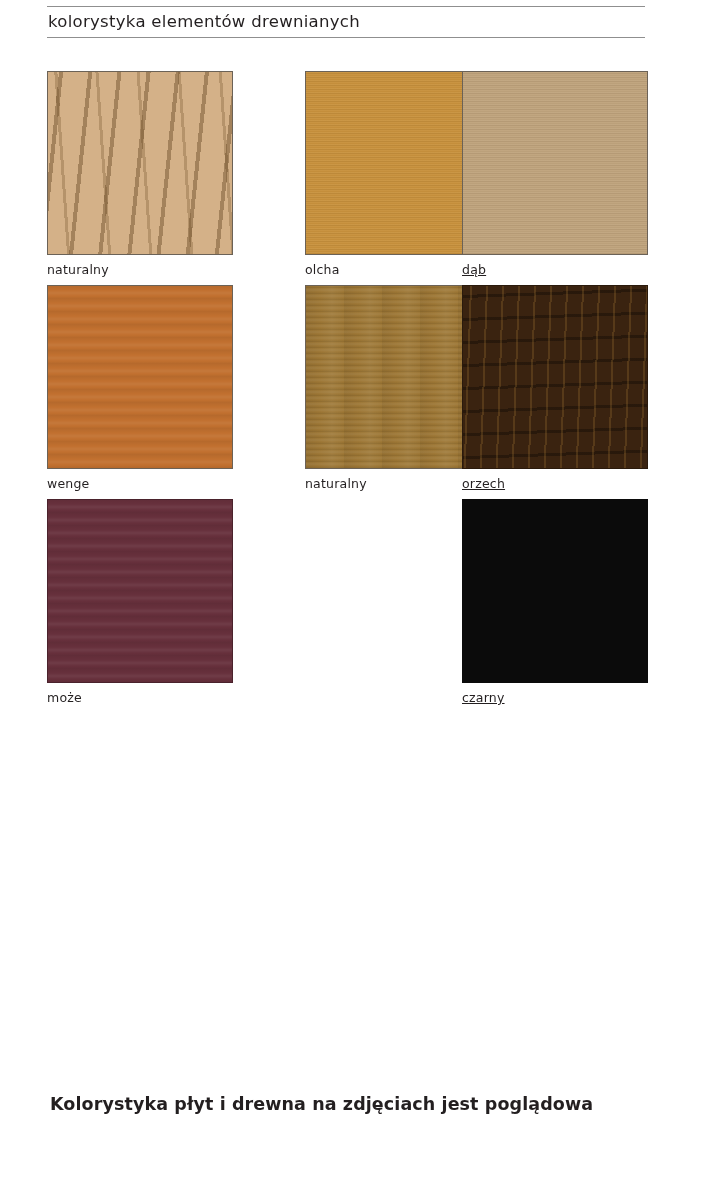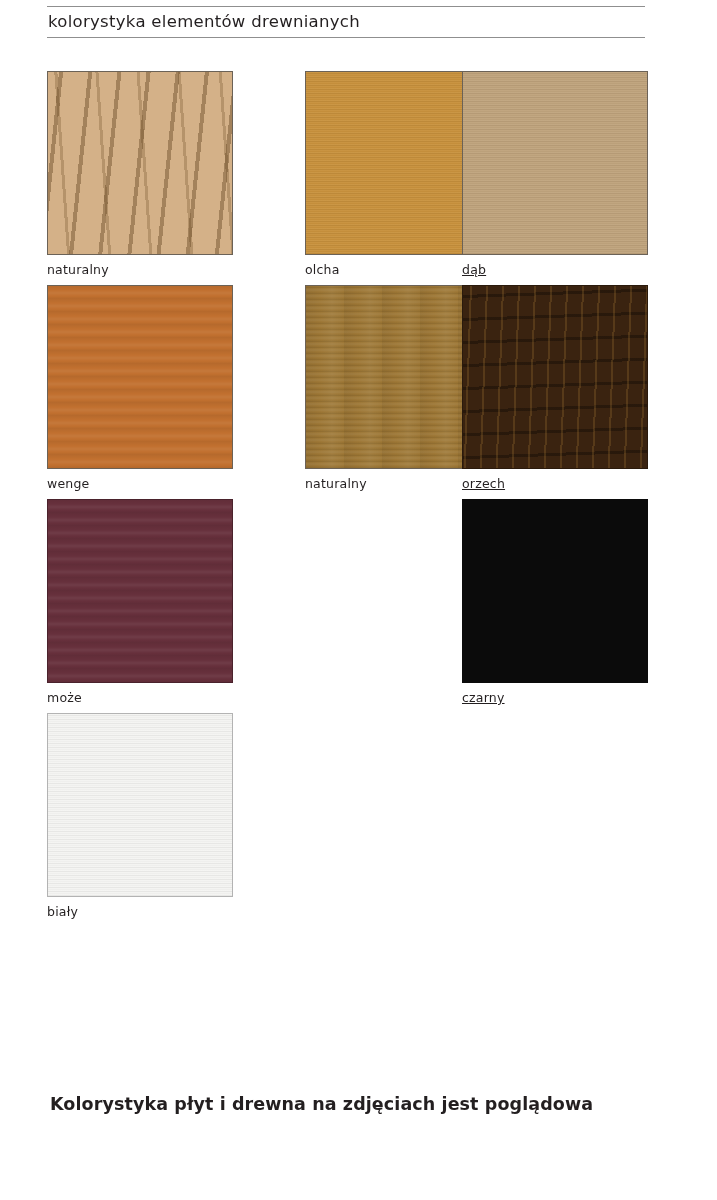--- a/index.html
+++ b/index.html
@@ -250,24 +250,18 @@
     </div>
     <div class="cell c2">
       <div class="swatch" style="background-color: rgb(11, 11, 11); border-color: rgb(11, 11, 11);">
           <div class="tex flat"></div>
         </div>
       <div class="swatch-label">czarny</div>
     </div>
   </div>
 
   <div class="row">
-    <div class="cell c0">
-      <div class="swatch" style="background-color: rgb(244, 244, 242); border-color: rgb(179, 179, 179);">
-          <div class="tex grain-fine"></div>
-        </div>
-      <div class="swatch-label">biały</div>
-    </div>
   </div>
 </div>
 
 <div class="note">
   <div class="note-line">Kolorystyka płyt i drewna na zdjęciach jest poglądowa</div>
 </div>
 
 </body></html>

